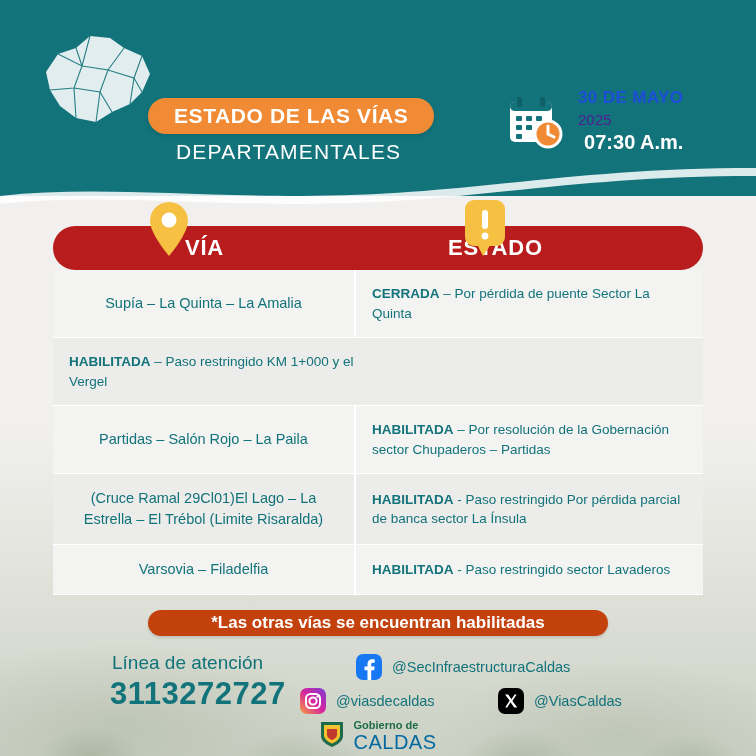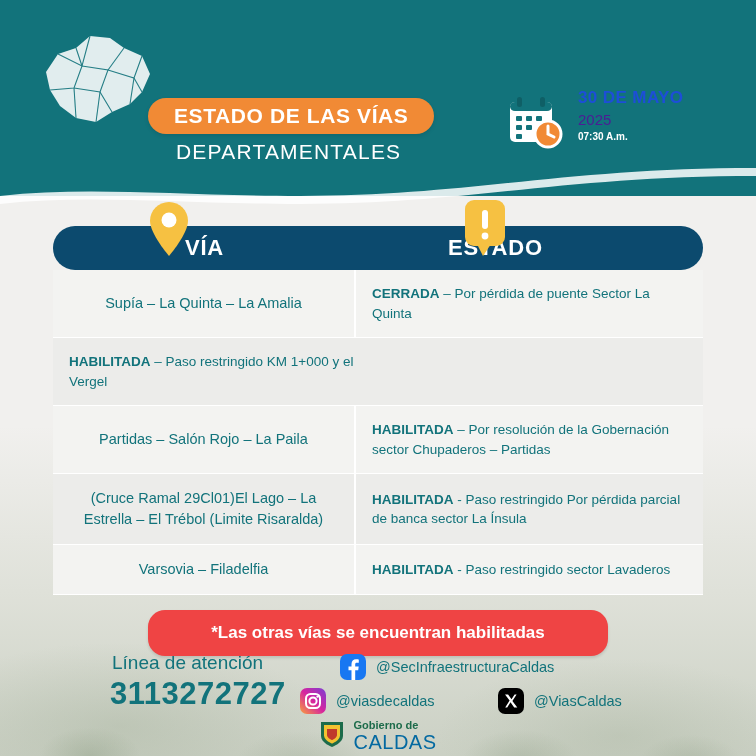--- a/index.html
+++ b/index.html
@@ -79,29 +79,29 @@
     color: #ffffff;
     font-size: 21px;
     letter-spacing: 1.2px;
   }
 
   .date-block { position: absolute; left: 508px; top: 88px; width: 230px; }
   .cal-icon { position: absolute; left: 0; top: 6px; width: 56px; height: 56px; }
   .date-text { position: absolute; left: 70px; top: 0; }
   .date-line1 { color: #1d4ed8; font-weight: bold; font-size: 17px; letter-spacing: .4px; }
   .date-line2 { color: #4c1d95; font-size: 15px; margin-top: 3px; }
-  .date-line3 { color: #ffffff; font-weight: bold; font-size: 10px; margin-top: 3px; }
+  .date-line3 { color: #ffffff; font-weight: bold; font-size: 20px; margin-top: 3px; text-align: right; }
 
   
   .table-wrap { position: absolute; left: 53px; top: 226px; width: 650px; }
 
   .thead {
     position: relative;
     height: 44px;
-    background: #0c4a6e;
+    background: #b91c1c;
     border-radius: 22px;
     display: flex;
     align-items: center;
   }
   .thead .col1 { width: 303px; text-align: center; }
   .thead .col2 { width: 347px; text-align: left; padding-left: 92px; }
   .thead span.lbl {
     color: #ffffff; font-weight: bold; font-size: 22px; letter-spacing: .8px;
   }
   .pin-icon { position: absolute; left: 95px; top: -26px; width: 42px; height: 58px; }
@@ -130,22 +130,22 @@
     font-size: 13.5px;
     line-height: 1.45;
     display: flex; align-items: center;
   }
   .cell-estado b { font-weight: bold; }
 
   
   .note-pill {
     position: absolute;
     left: 148px; top: 610px;
-    width: 460px; height: 46px;
-    background: #ef4444;
+    width: 460px; height: 26px;
+    background: #c2410c;
     border-radius: 17px;
     display: flex; align-items: center; justify-content: center;
     box-shadow: 0 2px 3px rgba(0,0,0,.12);
   }
   .note-pill span { color: #ffffff; font-weight: bold; font-size: 17px; }
 
   .contact { position: absolute; left: 0; top: 652px; width: 756px; height: 70px; }
   .linea-label {
     position: absolute; left: 112px; top: 0;
     color: #12737b; font-size: 19px;
@@ -291,21 +291,21 @@
   <div class="note-pill">
     <span>*Las otras vías se encuentran habilitadas</span>
   </div>
 
   <div class="contact">
     <div class="linea-label">Línea de atención</div>
     <div class="phone">3113272727</div>
 
     <div class="social">
 
-      <div class="srow" style="left:0; top:2px;padding-left:40px;">
+      <div class="srow" style="left:16px; top:2px;padding-left:40px;">
         <span class="s-ico">
           <svg viewBox="0 0 26 26" width="26" height="26" xmlns="http://www.w3.org/2000/svg">
             <rect width="26" height="26" rx="7" fill="#1877f2"></rect>
             <path d="M15.2,26 L15.2,16.2 L18.2,16.2 L18.7,12.6 L15.2,12.6 L15.2,10.4 C15.2,9.4 15.5,8.7 17,8.7 L18.8,8.7 L18.8,5.5 C18.4,5.45 17.3,5.3 16,5.3 C13.3,5.3 11.5,6.95 11.5,9.98 L11.5,12.6 L8.5,12.6 L8.5,16.2 L11.5,16.2 L11.5,26 Z" fill="#ffffff"></path>
           </svg>
         </span>
         <span class="handle">@SecInfraestructuraCaldas</span>
       </div>
 
       <div class="srow" style="left:0; top:36px;">

